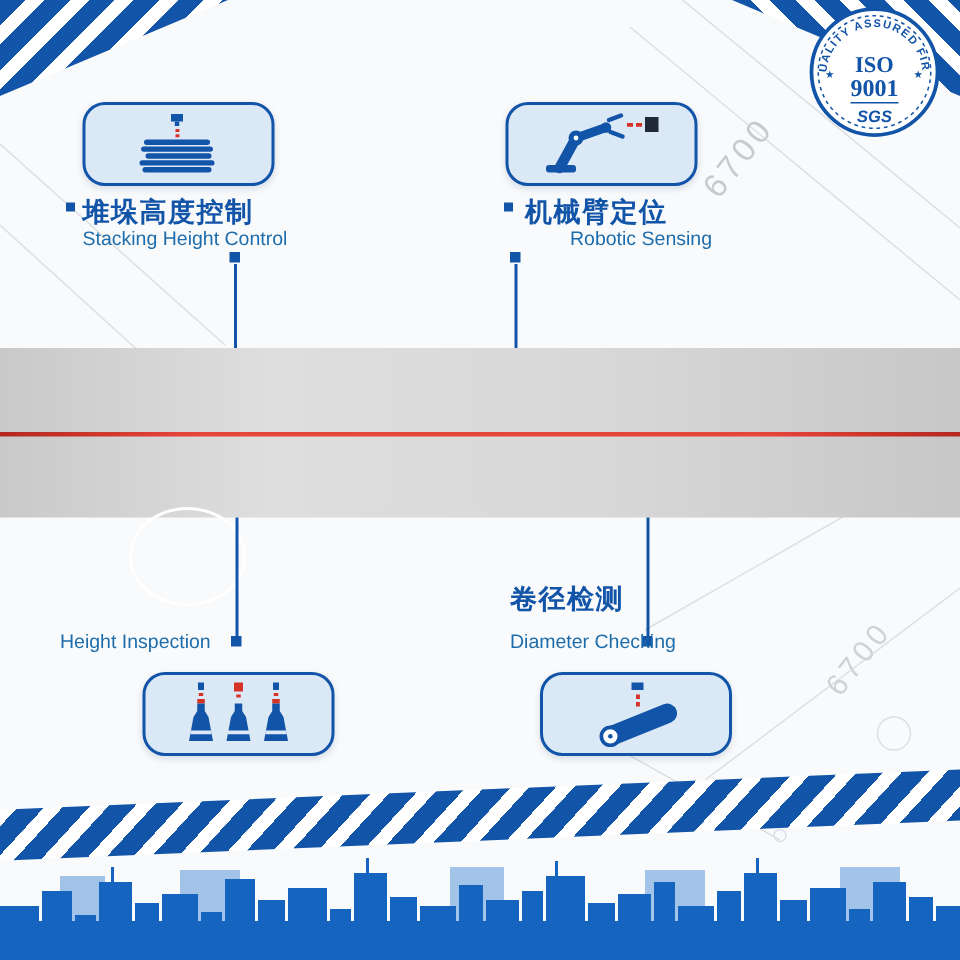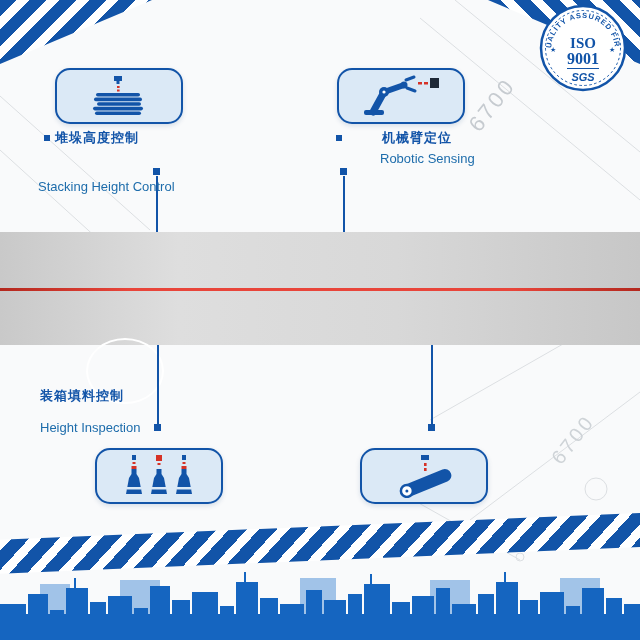--- a/index.html
+++ b/index.html
@@ -29,21 +29,21 @@
     background:linear-gradient(90deg,#c9c9c9 0%,#dedede 28%,#d8d8d8 62%,#c7c7c7 100%);}
   .red-line{position:absolute;left:0;top:288px;width:640px;height:3px;z-index:2;
     background:linear-gradient(90deg,#b3281e,#e8453a 20%,#e8453a 80%,#b3281e);}
   .bg-circle{position:absolute;left:86px;top:338px;width:74px;height:62px;border:2px solid #ffffff;
     border-radius:50%;z-index:2;}
 
   
   .icon-box{position:absolute;width:124px;height:52px;background:#dbe9f6;border:2.5px solid #1254a8;
     border-radius:15px;display:flex;align-items:center;justify-content:center;z-index:3;
     box-shadow:0 2px 5px rgba(13,60,120,.15);}
-  .zh{position:absolute;font-size:13px;font-weight:bold;color:#1254a8;z-index:3;letter-spacing:1px;}
+  .zh{position:absolute;font-size:18px;font-weight:bold;color:#1254a8;z-index:3;letter-spacing:1px;}
   .en{position:absolute;font-size:13px;color:#1d6cab;z-index:3;}
   .bullet{position:absolute;width:6px;height:6px;background:#1254a8;z-index:3;}
   .conn{position:absolute;width:2px;background:#1254a8;z-index:2;}
   .conn-sq{position:absolute;width:7px;height:7px;background:#1254a8;z-index:2;}
 
   
   .skyline{position:absolute;left:0;bottom:0;width:640px;height:70px;z-index:2;}
 </style>
 </head>
 <body>
@@ -98,48 +98,47 @@
       <rect x="53" y="15.5" width="2.6" height="2" fill="#d63226"></rect>
       <rect x="32" y="19" width="44" height="3.6" rx="1.8" fill="#1254a8"></rect>
       <rect x="30" y="23.6" width="48" height="3.6" rx="1.8" fill="#1254a8"></rect>
       <rect x="33" y="28.2" width="44" height="3.6" rx="1.8" fill="#1254a8"></rect>
       <rect x="29" y="32.8" width="50" height="3.6" rx="1.8" fill="#1254a8"></rect>
       <rect x="31" y="37.4" width="46" height="3.6" rx="1.8" fill="#1254a8"></rect>
     </svg>
   </div>
   <span class="bullet" style="left:44px;top:135px;"></span>
   <div class="zh" style="left:55px;top:129px;">堆垛高度控制</div>
-  <div class="en" style="left:38px;top:151px;margin-top:28px;">Stacking Height Control</div>
+  <div class="en" style="left:55px;top:151px;">Stacking Height Control</div>
   <span class="conn-sq" style="left:153px;top:168px;"></span>
   <div class="conn" style="left:156px;top:176px;height:56px;"></div>
 
   <div class="icon-box" style="left:337px;top:68px;">
     <svg width="110" height="44" viewBox="0 0 110 44">
       <rect x="18" y="36" width="20" height="5" rx="2" fill="#1254a8"></rect>
       <path d="M27,38 L38,18" stroke="#1254a8" stroke-width="7" stroke-linecap="round" fill="none"></path>
       <path d="M38,18 L58,11" stroke="#1254a8" stroke-width="6" stroke-linecap="round" fill="none"></path>
       <circle cx="38" cy="18" r="5" fill="#1254a8"></circle>
       <circle cx="38" cy="18" r="1.6" fill="#ffffff"></circle>
       <circle cx="58" cy="11" r="3.5" fill="#1254a8"></circle>
       <path d="M60,6 L68,3" stroke="#1254a8" stroke-width="3" stroke-linecap="round" fill="none"></path>
       <path d="M61,14 L69,17" stroke="#1254a8" stroke-width="3" stroke-linecap="round" fill="none"></path>
       <rect x="72" y="8" width="4" height="2.5" fill="#d63226"></rect>
       <rect x="78" y="8" width="4" height="2.5" fill="#d63226"></rect>
       <rect x="84" y="4" width="9" height="10" fill="#1f2937"></rect>
     </svg>
   </div>
   <span class="bullet" style="left:336px;top:135px;"></span>
-  <div class="zh" style="left:350px;top:129px;margin-left:32px;">机械臂定位</div>
+  <div class="zh" style="left:350px;top:129px;">机械臂定位</div>
   <div class="en" style="left:350px;top:151px;margin-left:30px;">Robotic Sensing</div>
   <span class="conn-sq" style="left:340px;top:168px;"></span>
   <div class="conn" style="left:343px;top:176px;height:56px;"></div>
 
   <div class="conn" style="left:157px;top:345px;height:79px;"></div>
   <span class="conn-sq" style="left:154px;top:424px;"></span>
-  <div class="zh" style="left:40px;top:387px;">装箱填料控制</div>
   <div class="en" style="left:40px;top:420px;">Height Inspection</div>
   <div class="icon-box" style="left:95px;top:448px;">
     <svg width="110" height="44" viewBox="0 0 110 44">
 
       <rect x="28" y="1" width="4" height="5" fill="#1254a8"></rect>
       <rect x="28.5" y="8" width="3" height="2" fill="#d63226"></rect>
       <rect x="27.5" y="12" width="5" height="3" fill="#d63226"></rect>
       <path d="M22,40 L25,24 L27.5,20 L27.5,15 L32.5,15 L32.5,20 L35,24 L38,40 Z" fill="#1254a8"></path>
       <rect x="23" y="33" width="14" height="2.5" fill="#dbe9f6"></rect>
 
@@ -151,20 +150,22 @@
       <rect x="78" y="1" width="4" height="5" fill="#1254a8"></rect>
       <rect x="78.5" y="8" width="3" height="2" fill="#d63226"></rect>
       <rect x="77.5" y="12" width="5" height="3" fill="#d63226"></rect>
       <path d="M72,40 L75,24 L77.5,20 L77.5,15 L82.5,15 L82.5,20 L85,24 L88,40 Z" fill="#1254a8"></path>
       <rect x="73" y="33" width="14" height="2.5" fill="#dbe9f6"></rect>
     </svg>
   </div>
 
   <div class="conn" style="left:431px;top:345px;height:79px;"></div>
   <span class="conn-sq" style="left:428px;top:424px;"></span>
+  <div class="zh" style="left:340px;top:387px;">卷径检测</div>
+  <div class="en" style="left:340px;top:420px;">Diameter Checking</div>
   <div class="icon-box" style="left:360px;top:448px;">
     <svg width="110" height="44" viewBox="0 0 110 44">
       <rect x="52" y="1" width="8" height="5" fill="#1254a8"></rect>
       <rect x="55" y="9" width="2.6" height="3" fill="#d63226"></rect>
       <rect x="55" y="14" width="2.6" height="3" fill="#d63226"></rect>
       <g transform="rotate(-22 55 30)">
         <rect x="30" y="23.5" width="54" height="13" rx="6.5" fill="#1254a8"></rect>
       </g>
       <circle cx="37.9" cy="36.9" r="6" fill="#ffffff" stroke="#1254a8" stroke-width="2.5"></circle>
       <circle cx="37.9" cy="36.9" r="1.5" fill="#1254a8"></circle>

